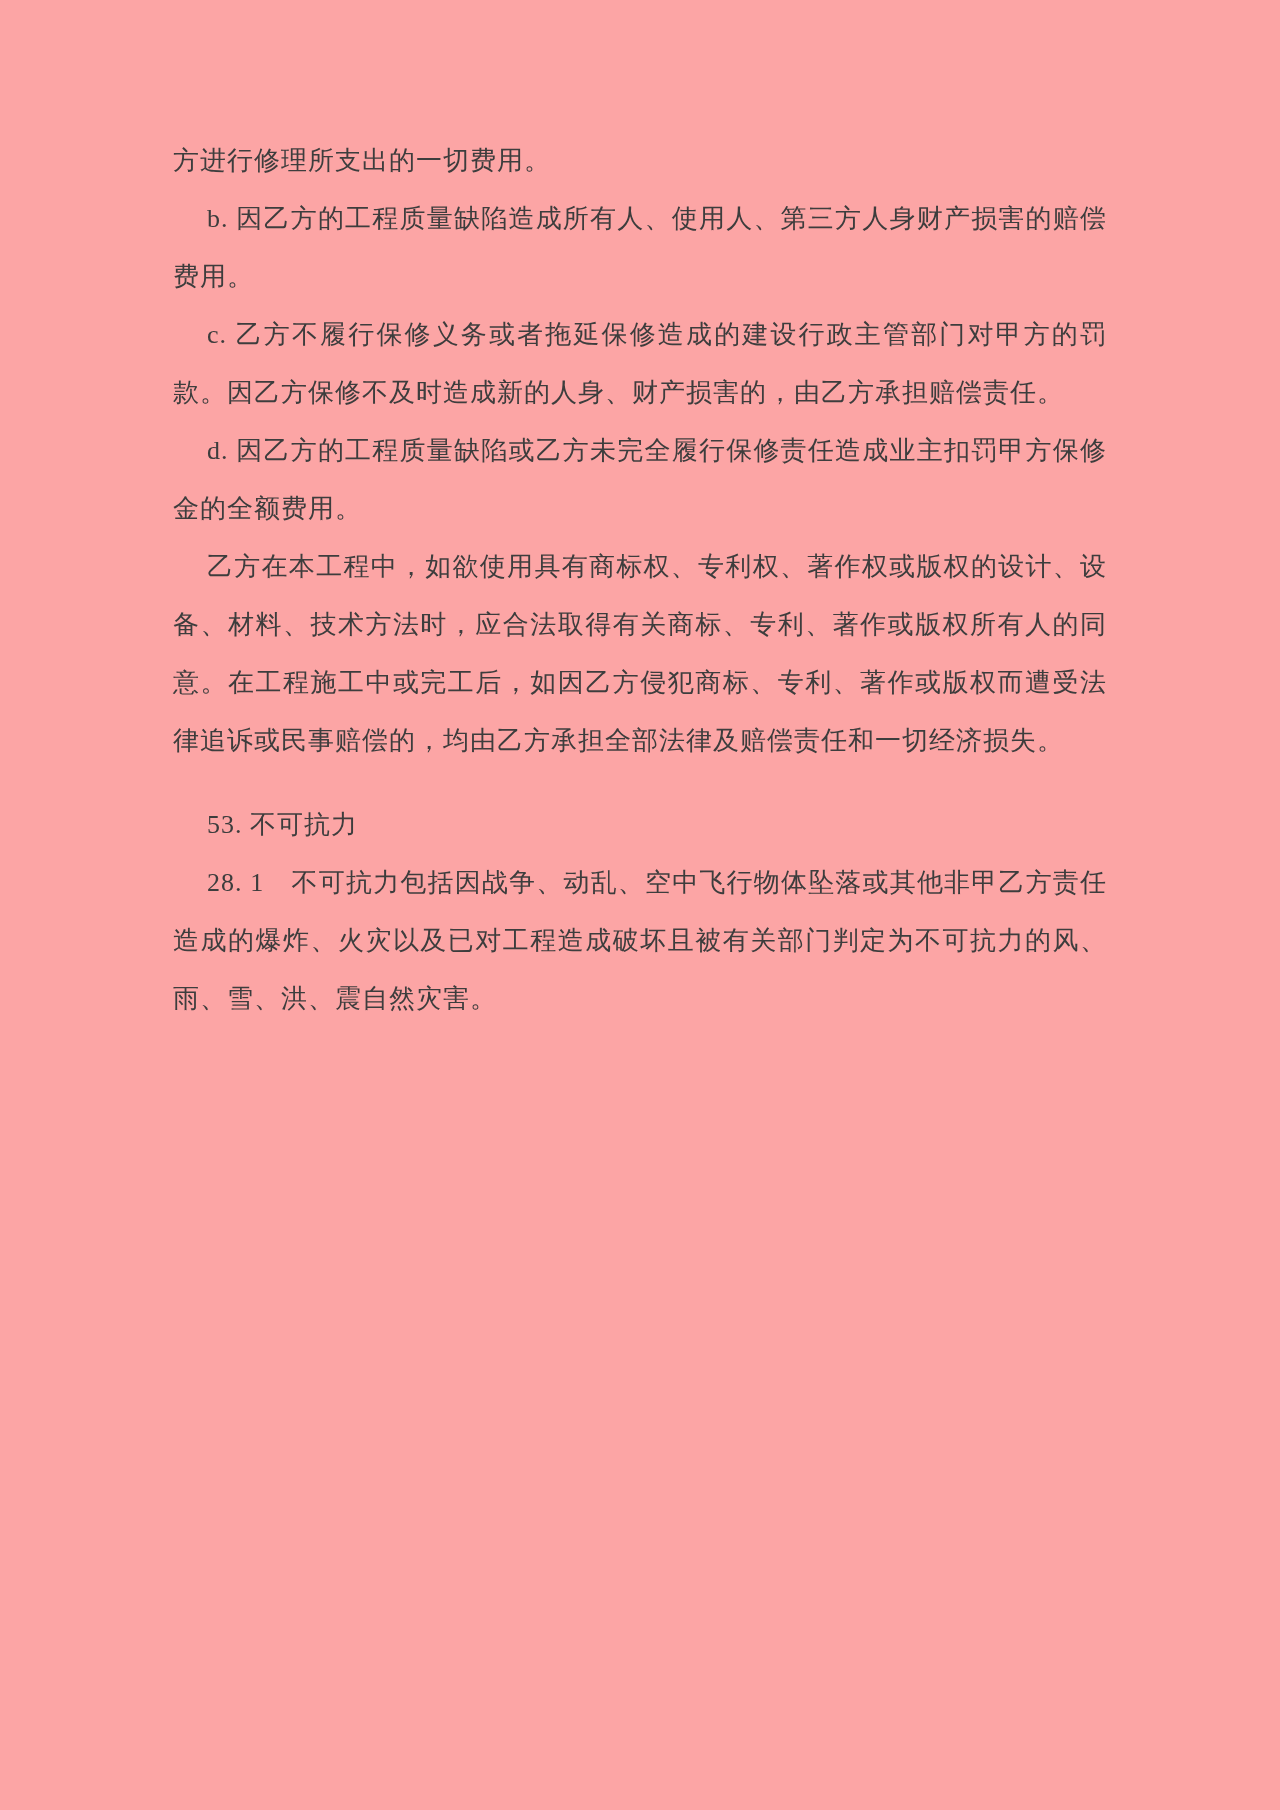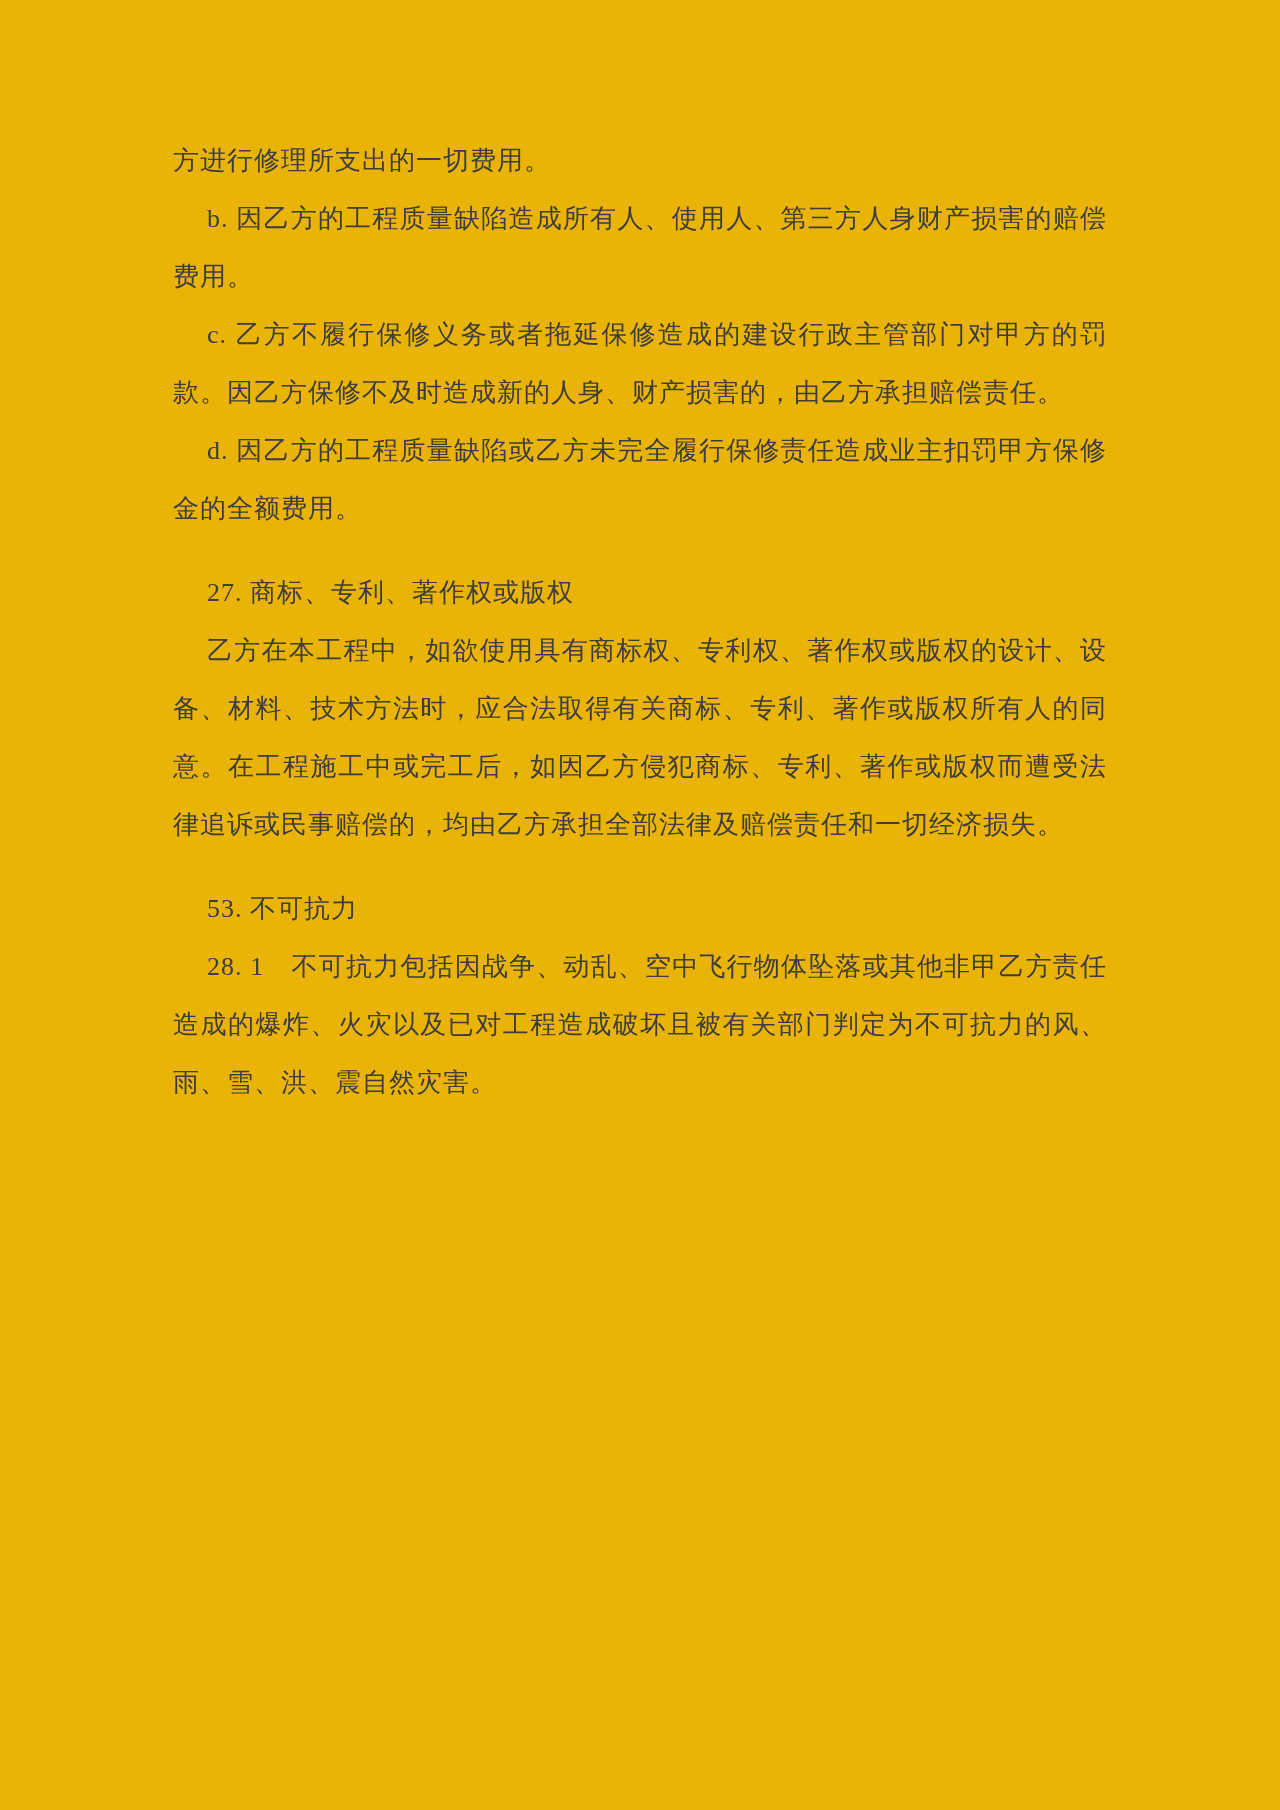--- a/index.html
+++ b/index.html
@@ -9,21 +9,21 @@
   body {
     width: 1280px;
     height: 1810px;
     background: #ffffff;
     font-family: "Liberation Serif", "DejaVu Serif", serif;
   }
   .page {
     position: relative;
     width: 1280px;
     height: 1810px;
-    background: #eab308;
+    background: #fca5a5;
     overflow: hidden;
   }
   .content {
     position: absolute;
     left: 173px;
     top: 132px;
     width: 934px;
     color: #3d3d3d;
     font-size: 26px;
     line-height: 58px;
@@ -43,18 +43,17 @@
 </style>
 </head>
 <body>
 
 <div class="page">
   <div class="content">
       <p class="para">方进行修理所支出的一切费用。</p>
       <p class="para indent">b. 因乙方的工程质量缺陷造成所有人、使用人、第三方人身财产损害的赔偿费用。</p>
       <p class="para indent">c. 乙方不履行保修义务或者拖延保修造成的建设行政主管部门对甲方的罚款。因乙方保修不及时造成新的人身、财产损害的，由乙方承担赔偿责任。</p>
       <p class="para indent">d. 因乙方的工程质量缺陷或乙方未完全履行保修责任造成业主扣罚甲方保修金的全额费用。</p>
-      <p class="para indent gap">27. 商标、专利、著作权或版权</p>
       <p class="para indent">乙方在本工程中，如欲使用具有商标权、专利权、著作权或版权的设计、设备、材料、技术方法时，应合法取得有关商标、专利、著作或版权所有人的同意。在工程施工中或完工后，如因乙方侵犯商标、专利、著作或版权而遭受法律追诉或民事赔偿的，均由乙方承担全部法律及赔偿责任和一切经济损失。</p>
       <p class="para indent gap">53. 不可抗力</p>
       <p class="para indent">28. 1　不可抗力包括因战争、动乱、空中飞行物体坠落或其他非甲乙方责任造成的爆炸、火灾以及已对工程造成破坏且被有关部门判定为不可抗力的风、雨、雪、洪、震自然灾害。</p>
     </div>
 </div>
 
 </body></html>

